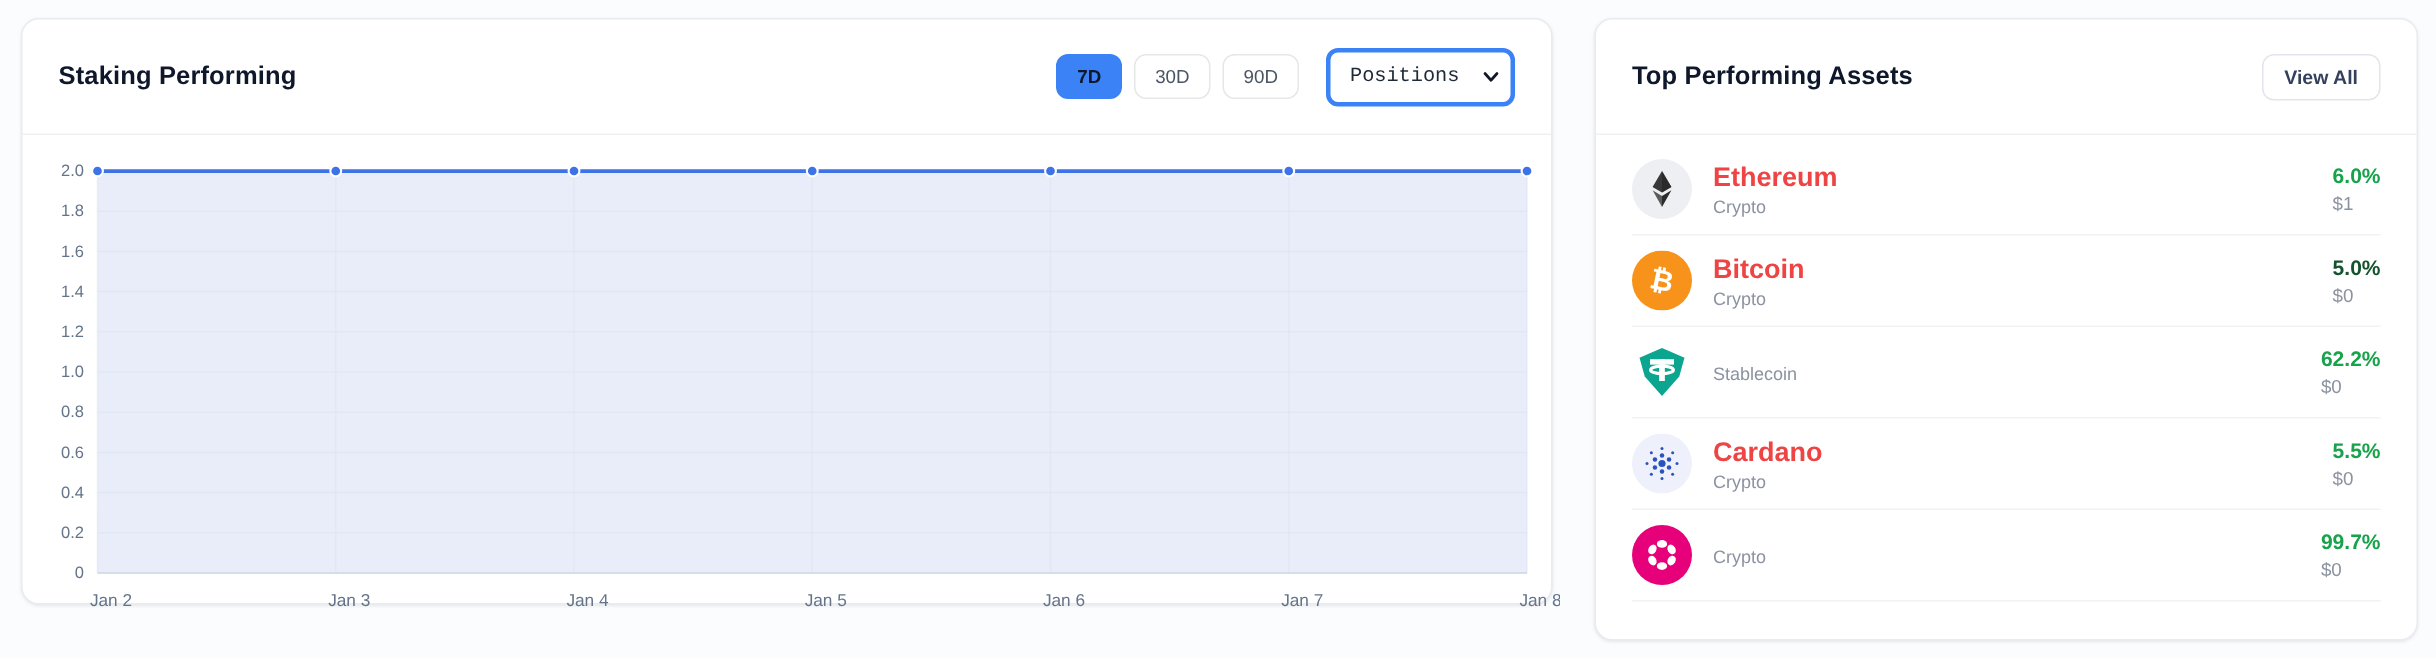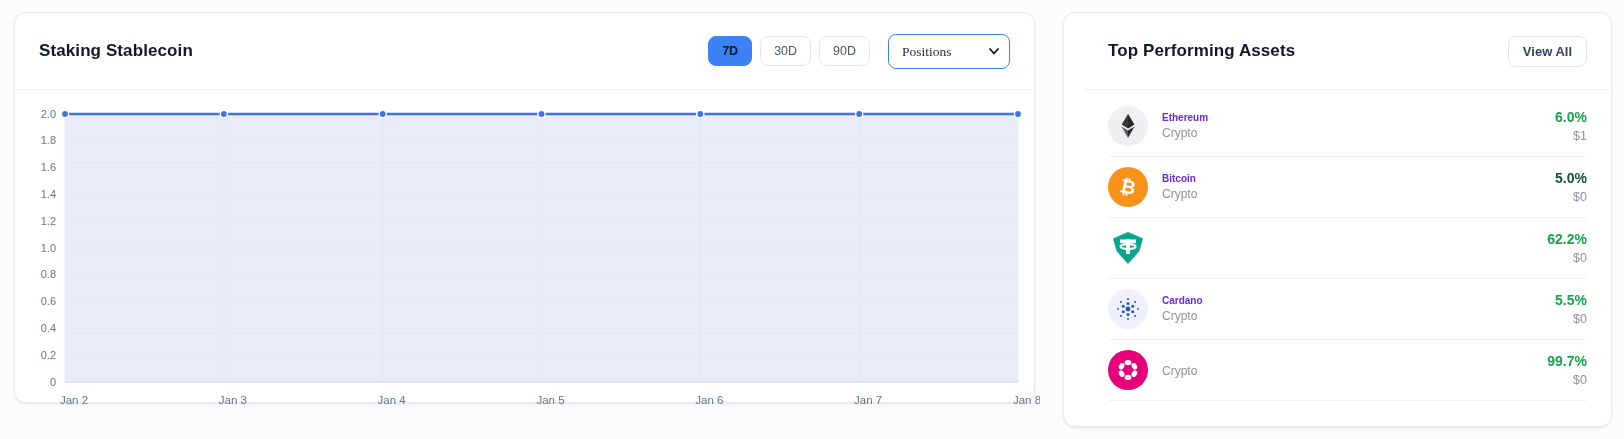--- a/index.html
+++ b/index.html
@@ -16,21 +16,21 @@
     gap: 28px;
     padding: 12px 12px 12px 14px;
   }
   .card {
     background: #ffffff;
     border: 1px solid #e9ebf0;
     border-radius: 12px;
     box-shadow: 0 1px 3px rgba(16,24,40,.05), 0 1px 2px rgba(16,24,40,.04);
   }
   .card-left { width: 1021px; height: 391px; display: flex; flex-direction: column; }
-  .card-right { width: 549px; height: 415px; display: flex; flex-direction: column; padding-left: 20px; }
+  .card-right { width: 549px; height: 415px; display: flex; flex-direction: column; }
 
   .card-header {
     display: flex;
     align-items: center;
     justify-content: space-between;
     padding: 0 24px;
     height: 77px;
     border-bottom: 1px solid #eef0f4;
     flex: none;
   }
@@ -49,27 +49,27 @@
     line-height: 1;
   }
   .range-btn.active {
     background: #3b82f6;
     border-color: #3b82f6;
     color: #0f172a;
     font-weight: 600;
   }
   .select-wrap { position: relative; margin-left: 10px; }
   .metric-select {
-    font-family: Liberation Serif, serif;
+    font-family: Liberation Mono, monospace;
     appearance: none;
     -webkit-appearance: none;
     font-size: 13.5px;
     color: #1f2937;
     background: #ffffff;
-    border: 1px solid #3b82f6;
+    border: 3px solid #3b82f6;
     border-radius: 8px;
     padding: 9px 34px 9px 13px;
     min-width: 122px;
     cursor: pointer;
   }
   .select-chevron {
     position: absolute; right: 10px; top: 50%;
     width: 12px; height: 12px;
     transform: translateY(-50%);
     pointer-events: none;
@@ -96,34 +96,34 @@
   .asset-row {
     display: flex;
     align-items: center;
     padding: 10px 0;
     border-bottom: 1px solid #f1f2f5;
     cursor: pointer;
   }
   .asset-icon { width: 40px; height: 40px; flex: none; display: block; }
   .asset-icon svg { width: 40px; height: 40px; display: block; }
   .asset-info { margin-left: 14px; flex: 1; min-width: 0; }
-  .asset-name { font-size: 10px; font-weight: 700; color: #6d28d9; line-height: 1.25; }
+  .asset-name { font-size: 18px; font-weight: 700; color: #ef4444; line-height: 1.25; }
   .asset-cat { font-size: 12px; color: #8b92a1; margin-top: 2px; }
-  .asset-right { text-align: right; }
+  .asset-right { }
   .asset-change { font-size: 14px; font-weight: 700; line-height: 1.25; }
   .asset-value { font-size: 12.5px; color: #8b92a1; margin-top: 2px; }
 </style>
 </head>
 <body>
 
 <div class="page">
 
   <section class="card card-left">
     <div class="card-header">
-      <h2 class="card-title">Staking Stablecoin</h2>
+      <h2 class="card-title">Staking Performing</h2>
       <div class="controls">
         <div id="range-buttons" style="display: flex; gap: 8px;">
             <button class="range-btn active">7D</button>
             <button class="range-btn">30D</button>
             <button class="range-btn">90D</button>
           </div>
         <span class="select-wrap">
           <select class="metric-select" id="metric-select"><option>Positions</option></select>
           <svg class="select-chevron" viewBox="0 0 12 12" fill="none" stroke="currentColor" stroke-width="1.8" stroke-linecap="round" stroke-linejoin="round">
               <polyline points="2,4 6,8.5 10,4"></polyline>
@@ -229,20 +229,21 @@
   <div class="asset-row">
     <span class="asset-icon">
             <svg viewBox="0 0 40 40">
               <polygon points="20,4 35,10.5 31.5,23 20,36 8.5,23 5,10.5" fill="#0ca58f"></polygon>
               <rect x="12" y="11.5" width="16" height="3.6" fill="#ffffff"></rect>
               <rect x="18.1" y="11.5" width="3.8" height="14.5" fill="#ffffff"></rect>
               <ellipse cx="20" cy="18.6" rx="7.6" ry="2.5" fill="none" stroke="#ffffff" stroke-width="2.1"></ellipse>
             </svg>
           </span>
     <div class="asset-info">
+      <div class="asset-cat">Stablecoin</div>
     </div>
     <div class="asset-right">
       <div class="asset-change" style="color: rgb(22, 163, 74);">62.2%</div>
       <div class="asset-value">$0</div>
     </div>
   </div>
 
   <div class="asset-row">
     <span class="asset-icon">
             <svg viewBox="0 0 40 40">

